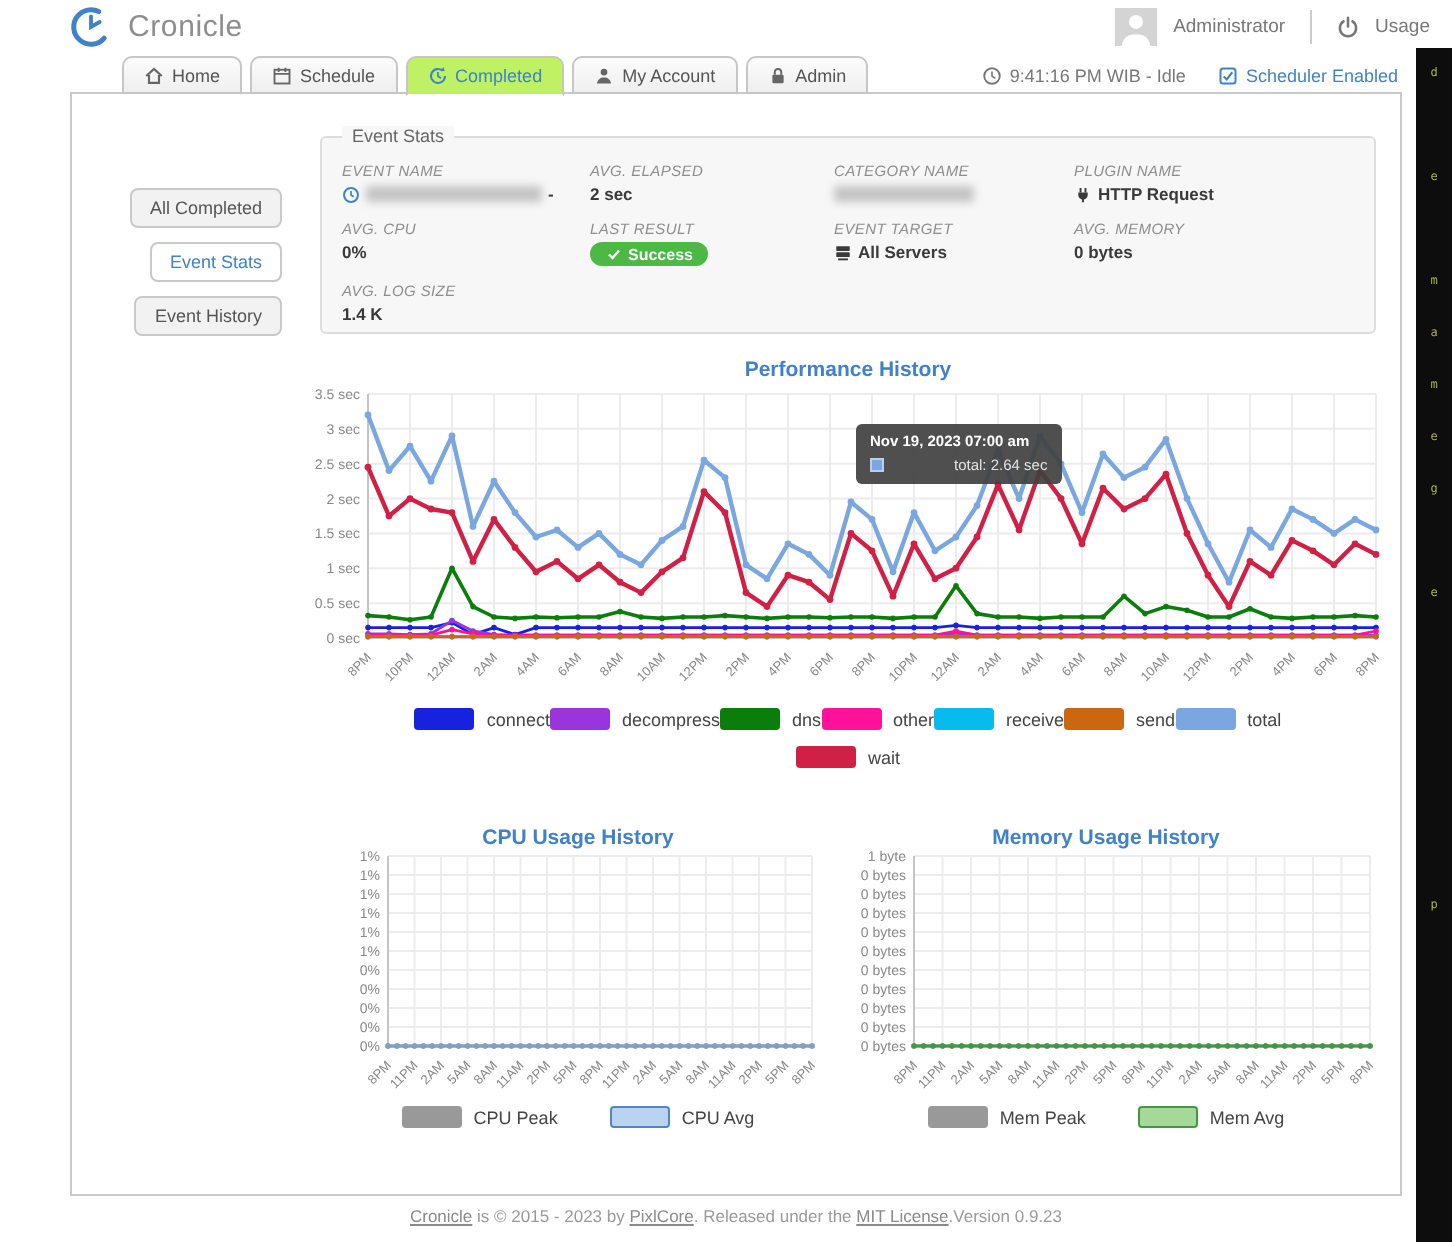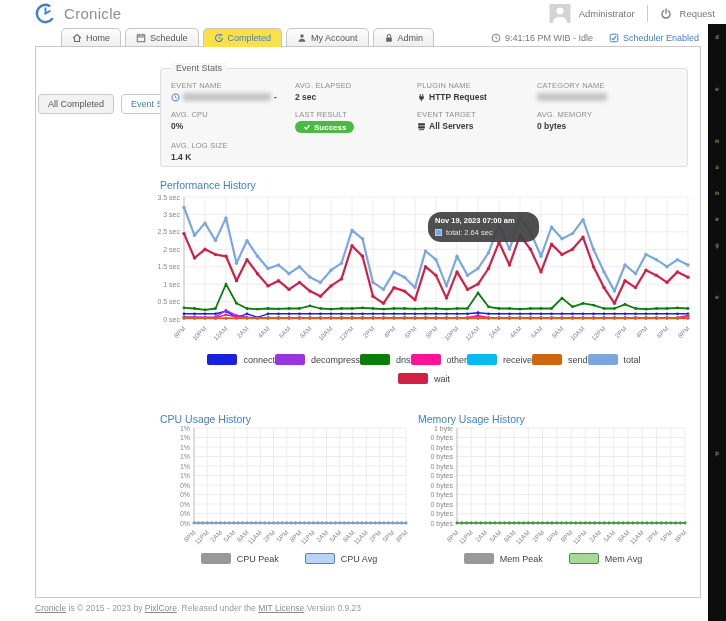--- a/index.html
+++ b/index.html
@@ -13,78 +13,78 @@
   .userbox { position:absolute; right:11px; top:4px; display:flex; align-items:center; gap:8px; font-size:9.5px; color:#777; }
   .userbox .sep { width:1px; height:17px; background:#ccc; margin:0 4px; }
   .icon { display:inline-flex; vertical-align:middle; }
   .icon svg { display:block; }
 
   
   .tabbar { position:absolute; left:61px; top:28px; display:flex; gap:4px; z-index:3; }
   .tab { display:flex; align-items:center; gap:4px; height:19px; padding:0 10px;
     border:1px solid #c6c6c6; border-radius:5px 5px 0 0;
     background:linear-gradient(#fcfcfc,#efefef); font-size:9px; color:#555; cursor:default; }
-  .tab.active { background:#fde047; color:#4181c8; border-bottom-color:#fff; height:20px; }
+  .tab.active { background:#bef264; color:#4181c8; border-bottom-color:#fff; height:20px; }
   .statusline { position:absolute; right:27px; top:33px; display:flex; gap:16px; align-items:center; font-size:9px; }
   .statusline .timetxt { color:#777; display:flex; gap:4px; align-items:center; }
   .statusline .sched { color:#4181c8; display:flex; gap:4px; align-items:center; }
 
   
   .panel { position:absolute; left:35px; top:46px; width:666px; height:552px;
     background:#fff; border:1px solid #c9c9c9; z-index:1; }
 
   
-  .side-tabs { position:absolute; left:38px; top:94px; width:103px; display:flex; flex-direction:row; gap:7px; align-items:flex-end; z-index:2; }
+  .side-tabs { position:absolute; left:38px; top:94px; width:103px; display:flex; flex-direction:column; gap:7px; align-items:flex-end; z-index:2; }
   .side-tab { border:1px solid #c9c9c9; border-radius:4px; background:#f2f2f2; color:#555;
     font-size:9px; padding:4px 9px; white-space:nowrap; }
   .side-tab.active { background:#fff; color:#4181c8; }
 
   
   .stats-fieldset { position:absolute; left:160px; top:68px; width:528px; height:99px;
     border:1px solid #ddd; border-radius:3px; background:#f7f7f7; z-index:2; }
   .stats-fieldset .fs-legend { position:absolute; top:-6px; left:10px; background:#f7f7f7; padding:0 5px; font-size:9px; color:#666; }
   .stats-grid { display:grid; grid-template-columns:124px 122px 120px auto; padding:12px 8px 6px 10px; row-gap:8px; }
-  .stat-label { font-size:7.5px; color:#8d8d8d; letter-spacing:0.2px; }
+  .stat-label { font-size:7.5px; color:#8d8d8d; letter-spacing:0.2px;font-style:italic; }
   .stat-value { font-size:8.5px; color:#3a3a3a; font-weight:bold; margin-top:2px; display:flex; align-items:center; gap:3px; min-height:10px; }
   .redact { display:inline-block; height:8px; background:#c3c3c3; border-radius:2px; filter:blur(2px); }
   .badge-success { display:inline-flex; align-items:center; gap:3px; background:#4cb944; color:#fff;
     font-size:8px; font-weight:bold; padding:1.5px 8px; border-radius:8px; }
 
   
-  .chart-title { position:absolute; font-size:10.5px; font-weight:normal; color:#4181c8; text-align:left; z-index:2; }
+  .chart-title { position:absolute; font-size:10.5px; font-weight:bold; color:#4181c8; text-align:center; z-index:2; }
   #perf-title { left:160px; top:179px; width:528px; }
   #cpu-title  { left:160px; top:413px; width:258px; }
   #mem-title  { left:418px; top:413px; width:270px; }
   svg.chart { position:absolute; z-index:2; }
   #perf-chart { left:152px; top:191px; }
   #cpu-chart  { left:160px; top:422px; }
   #mem-chart  { left:415px; top:422px; }
   svg.chart text { fill:#888; }
   .grid-line { stroke:#ececec; stroke-width:1; }
   .axis-line { stroke:#c4c4c4; stroke-width:1; }
 
   
   .tooltip { position:absolute; left:428px; top:212px; z-index:5; background:rgba(64,64,64,0.92);
-    border-radius:13px; padding:4px 24px 5px 7px; color:#fff; }
+    border-radius:3px; padding:4px 7px 5px 7px; color:#fff; }
   .tooltip .tt-title { font-size:7.5px; font-weight:bold; white-space:nowrap; }
   .tooltip .tt-row { display:flex; align-items:center; gap:4px; margin-top:3px; }
   .tooltip .tt-swatch { width:7px; height:7px; background:#7aa7e0; border:1px solid #b8cfef; }
-  .tooltip .tt-val { font-size:7.5px; color:#e4e4e4; white-space:nowrap; }
+  .tooltip .tt-val { font-size:7.5px; color:#e4e4e4; white-space:nowrap;margin-left:31px; }
 
   
   .legend-row { position:absolute; display:flex; justify-content:center; align-items:center; z-index:2; }
   #perf-legend-1 { left:160px; top:354px; width:528px; }
   #perf-legend-2 { left:160px; top:373px; width:528px; }
   #cpu-legend { left:160px; top:553px; width:258px; gap:26px; }
   #mem-legend { left:418px; top:553px; width:270px; gap:26px; }
   .legend-item { display:flex; align-items:center; gap:6px; font-size:9px; color:#444; }
   .legend-swatch { width:30px; height:11px; border-radius:2px; }
 
   
-  .footer { position:absolute; left:35px; top:603px; width:666px; display:flex; justify-content:flex-start;
+  .footer { position:absolute; left:35px; top:603px; width:666px; display:flex; justify-content:center;
     font-size:8.5px; color:#999; z-index:2; }
   .footer a { color:#8a8a8a; text-decoration:underline; }
   .footer .version { color:#9a9a9a; }
 
   
   .edge-strip { position:absolute; left:708px; top:24px; width:18px; height:597px; background:#0c0d0c; z-index:6;
     color:#a9b44e; font-size:6px; line-height:26px; text-align:center; white-space:pre-line; overflow:hidden;
     font-family:"DejaVu Sans Mono", monospace; }
 </style>
 </head>
@@ -111,21 +111,21 @@
         </svg>
     </span>
     <span>Administrator</span>
     <span class="sep"></span>
     <span class="icon" style="color:#777">
       <svg width="12" height="12" viewBox="0 0 16 16">
           <path d="M5 3.6a5.4 5.4 0 1 0 6 0" fill="none" stroke="currentColor" stroke-width="1.7" stroke-linecap="round"></path>
           <path d="M8 1.2V7" stroke="currentColor" stroke-width="1.7" stroke-linecap="round"></path>
         </svg>
     </span>
-    <span>Request</span>
+    <span>Usage</span>
   </div>
 
   <div class="tabbar">
     <div class="tab">
       <span class="icon">
         <svg width="10" height="10" viewBox="0 0 16 16">
             <path d="M1.8 8 8 2.3 14.2 8" fill="none" stroke="#666" stroke-width="1.7"></path>
             <path d="M4 7.2V13.5h8V7.2" fill="none" stroke="#666" stroke-width="1.7"></path>
           </svg>
       </span>
@@ -217,37 +217,37 @@
         </div>
       </div>
       <div>
         <div class="stat-label">AVG. ELAPSED</div>
         <div class="stat-value">
             <span>2 sec</span>
           </div>
       </div>
 
       <div>
+        <div class="stat-label">CATEGORY NAME</div>
+        <div class="stat-value">
+            <span class="redact" style="width:70px"></span>
+          </div>
+      </div>
+      <div>
         <div class="stat-label">PLUGIN NAME</div>
         <div class="stat-value">
           <span class="icon">
             <svg width="9" height="9" viewBox="0 0 16 16">
                 <path d="M5.8 1.8v4M10.2 1.8v4" stroke="#3a3a3a" stroke-width="1.7"></path>
                 <path d="M3.8 5.8h8.4v2.2a4.2 4.2 0 0 1-8.4 0z" fill="#3a3a3a"></path>
                 <path d="M8 11.5v3" stroke="#3a3a3a" stroke-width="1.7"></path>
               </svg>
           </span>
           <span>HTTP Request</span>
         </div>
-      </div>
-      <div>
-        <div class="stat-label">CATEGORY NAME</div>
-        <div class="stat-value">
-            <span class="redact" style="width:70px"></span>
-          </div>
       </div>
       <div>
         <div class="stat-label">AVG. CPU</div>
         <div class="stat-value">
             <span>0%</span>
           </div>
       </div>
       <div>
         <div class="stat-label">LAST RESULT</div>
         <div class="stat-value">

